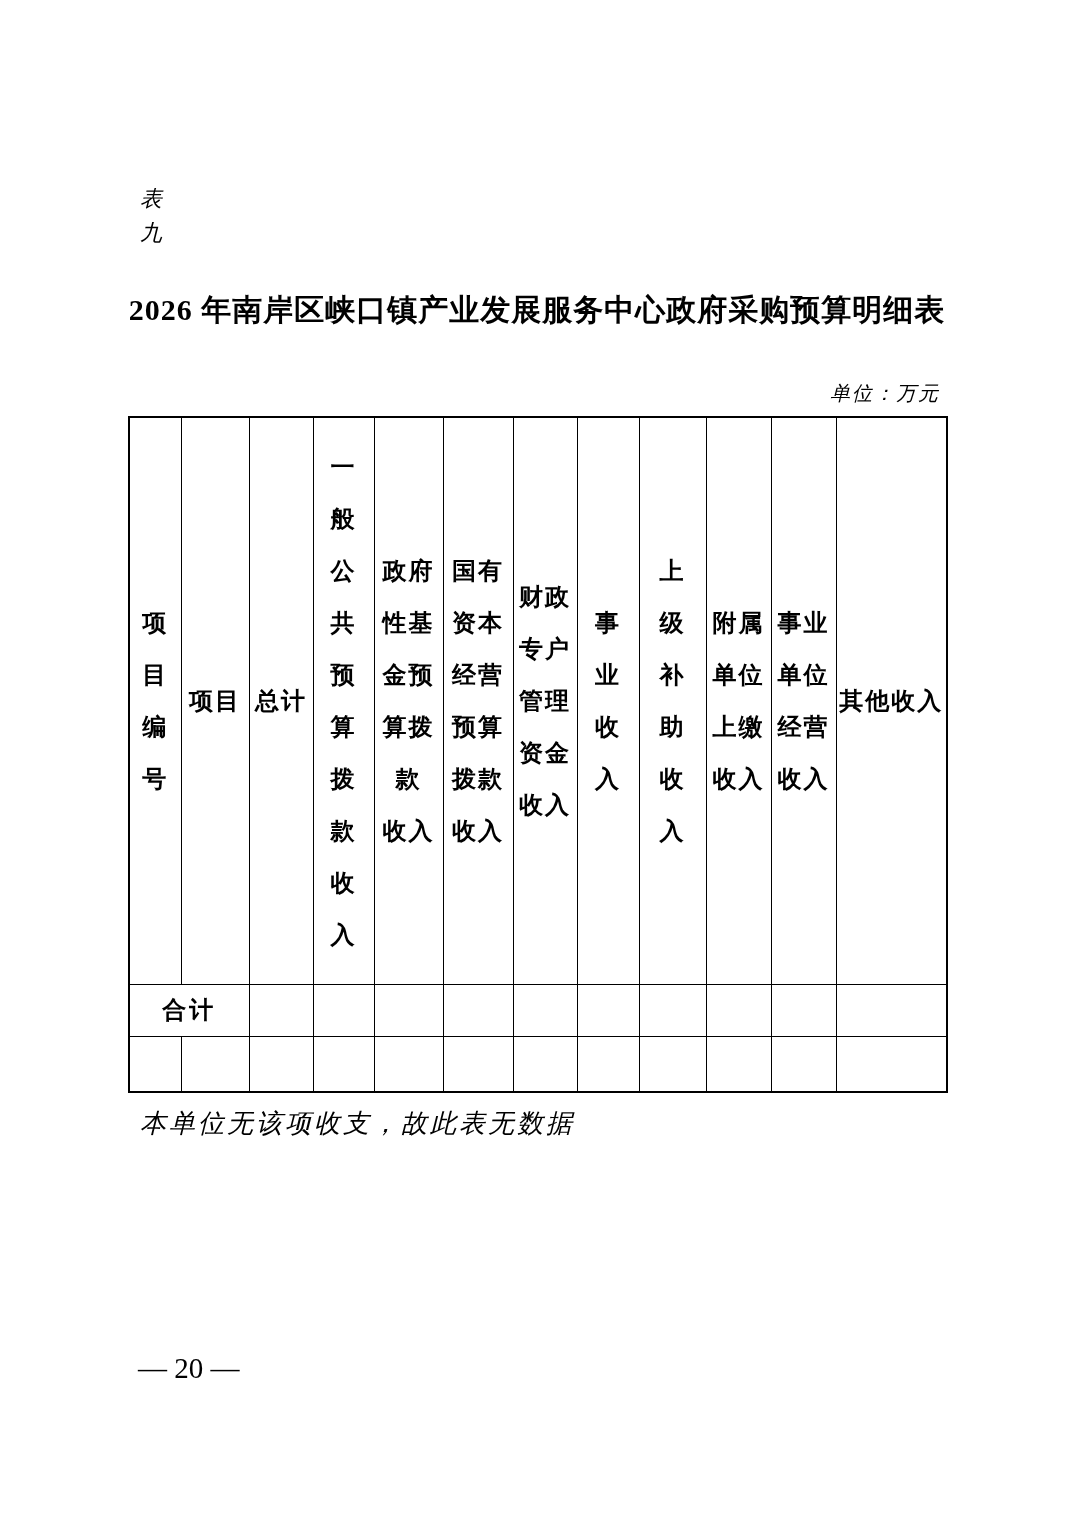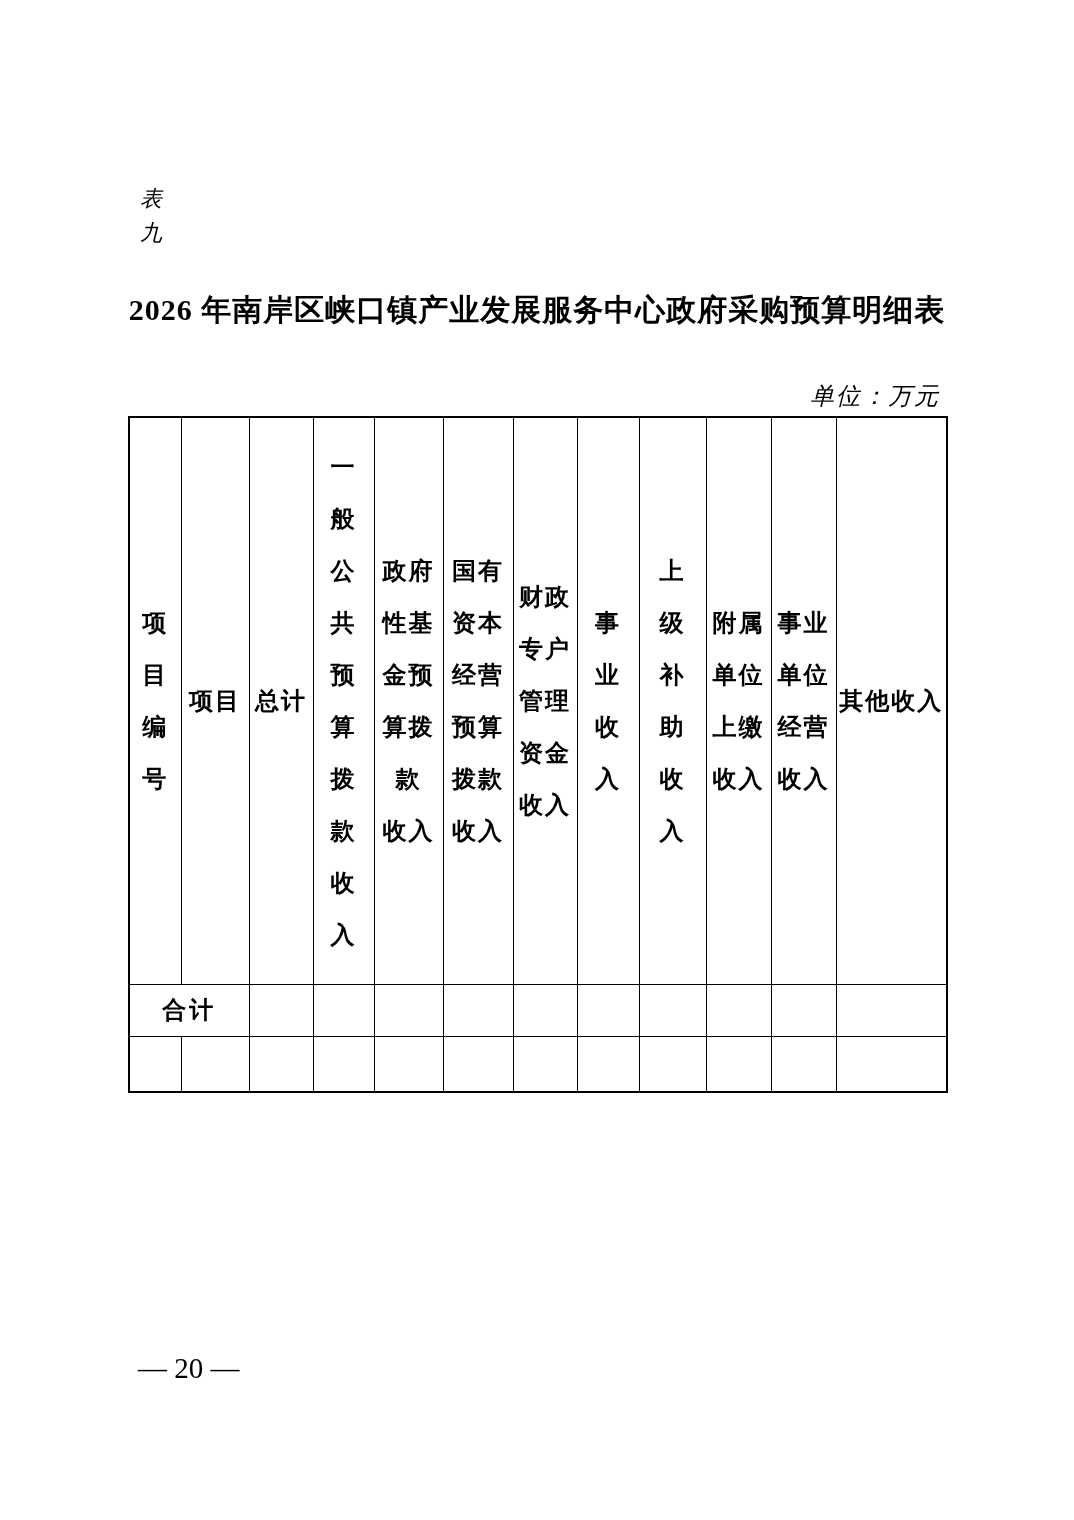--- a/index.html
+++ b/index.html
@@ -32,21 +32,21 @@
     text-align: center;
     font-size: 30px;
     font-weight: bold;
     letter-spacing: 1px;
     font-family: "Liberation Serif", serif;
   }
   .unit-note {
     position: absolute;
     right: 134px;
     top: 380px;
-    font-size: 24px;
+    font-size: 20px;
     font-style: italic;
     letter-spacing: 2px;
     font-family: "Liberation Serif", serif;
   }
   table.budget-table {
     position: absolute;
     left: 128px;
     top: 416px;
     width: 818px;
     border-collapse: collapse;
@@ -199,16 +199,17 @@
         <td></td>
         <td></td>
         <td></td>
         <td></td>
         <td></td>
         <td></td>
       </tr>
     </tbody>
   </table>
 
+  <div class="footer-note">本单位无该项收支，故此表无数据</div>
 
   <div class="page-number">— 20 —</div>
 
 </div>
 
 </body></html>

